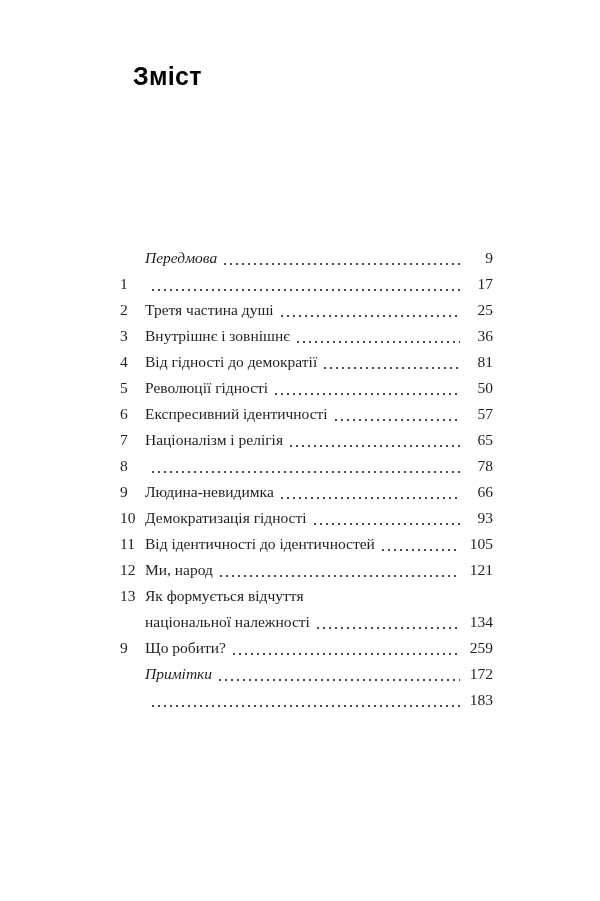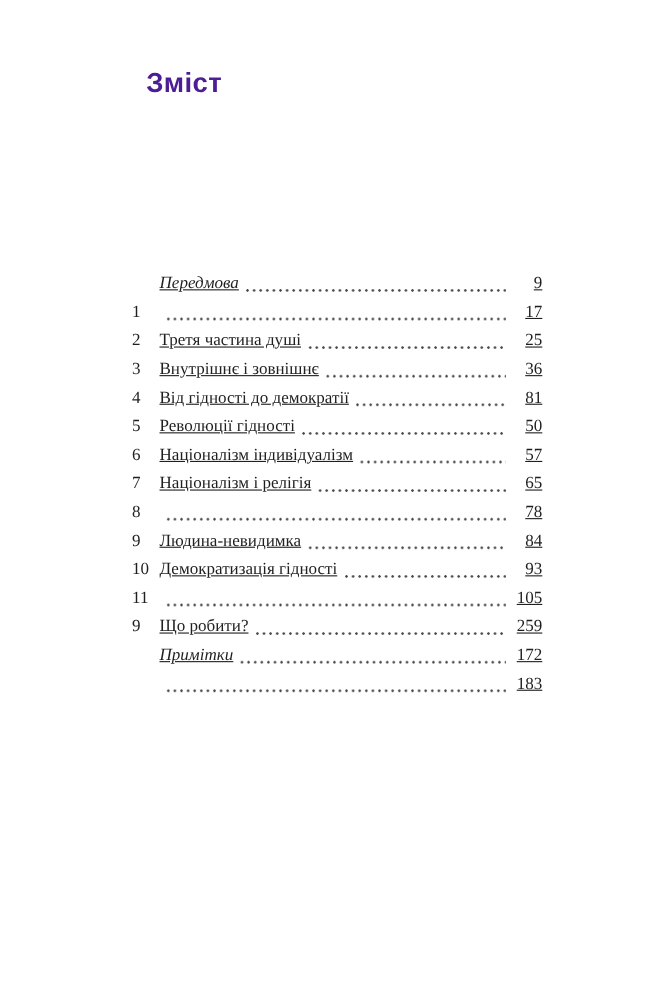--- a/index.html
+++ b/index.html
@@ -20,21 +20,21 @@
     position: absolute;
     left: 120px;
     top: 62px;
     width: 373px;
   }
   .doc-title {
     font-family: "Liberation Sans", "DejaVu Sans", sans-serif;
     font-weight: 700;
     font-size: 25px;
     letter-spacing: 0.3px;
-    color: #4c1d95;
+    color: #000000;
     margin-left: 13px;
     line-height: 28px;
   }
   .toc {
     margin-top: 155px;
     font-size: 15.5px;
     line-height: 26px;
   }
   .toc-row {
     display: flex;
@@ -51,21 +51,20 @@
   }
   .toc-pre {
     white-space: nowrap;
   }
   .toc-pre:empty {
     display: none;
   }
   .toc-tail {
     display: flex;
     align-items: flex-start;
-    text-decoration: underline;
   }
   .toc-title {
     white-space: nowrap;
   }
   .italic .toc-title,
   .italic .toc-pre {
     font-style: italic;
   }
   .leader {
     flex: 1 1 auto;
@@ -163,21 +162,21 @@
             <span class="toc-page">50</span>
           </div>
         </div>
       </div>
 
       <div class="toc-row">
         <span class="toc-num">6</span>
         <div class="toc-main">
 
           <div class="toc-tail">
-            <span class="toc-title">Націоналізм індивідуалізм</span>
+            <span class="toc-title">Експресивний ідентичності</span>
             <span class="leader"></span>
             <span class="toc-page">57</span>
           </div>
         </div>
       </div>
 
       <div class="toc-row">
         <span class="toc-num">7</span>
         <div class="toc-main">
 
@@ -200,21 +199,21 @@
         </div>
       </div>
 
       <div class="toc-row">
         <span class="toc-num">9</span>
         <div class="toc-main">
 
           <div class="toc-tail">
             <span class="toc-title">Людина-невидимка</span>
             <span class="leader"></span>
-            <span class="toc-page">84</span>
+            <span class="toc-page">66</span>
           </div>
         </div>
       </div>
 
       <div class="toc-row">
         <span class="toc-num">10</span>
         <div class="toc-main">
 
           <div class="toc-tail">
             <span class="toc-title">Демократизація гідності</span>
@@ -222,27 +221,50 @@
             <span class="toc-page">93</span>
           </div>
         </div>
       </div>
 
       <div class="toc-row">
         <span class="toc-num">11</span>
         <div class="toc-main">
 
           <div class="toc-tail">
+            <span class="toc-title">Від ідентичності до ідентичностей</span>
             <span class="leader"></span>
             <span class="toc-page">105</span>
           </div>
         </div>
       </div>
 
-
+      <div class="toc-row">
+        <span class="toc-num">12</span>
+        <div class="toc-main">
+
+          <div class="toc-tail">
+            <span class="toc-title">Ми, народ</span>
+            <span class="leader"></span>
+            <span class="toc-page">121</span>
+          </div>
+        </div>
+      </div>
+
+      <div class="toc-row">
+        <span class="toc-num">13</span>
+        <div class="toc-main">
+          <div class="toc-pre">Як формується відчуття</div>
+          <div class="toc-tail">
+            <span class="toc-title">національної належності</span>
+            <span class="leader"></span>
+            <span class="toc-page">134</span>
+          </div>
+        </div>
+      </div>
 
       <div class="toc-row">
         <span class="toc-num">9</span>
         <div class="toc-main">
 
           <div class="toc-tail">
             <span class="toc-title">Що робити?</span>
             <span class="leader"></span>
             <span class="toc-page">259</span>
           </div>

